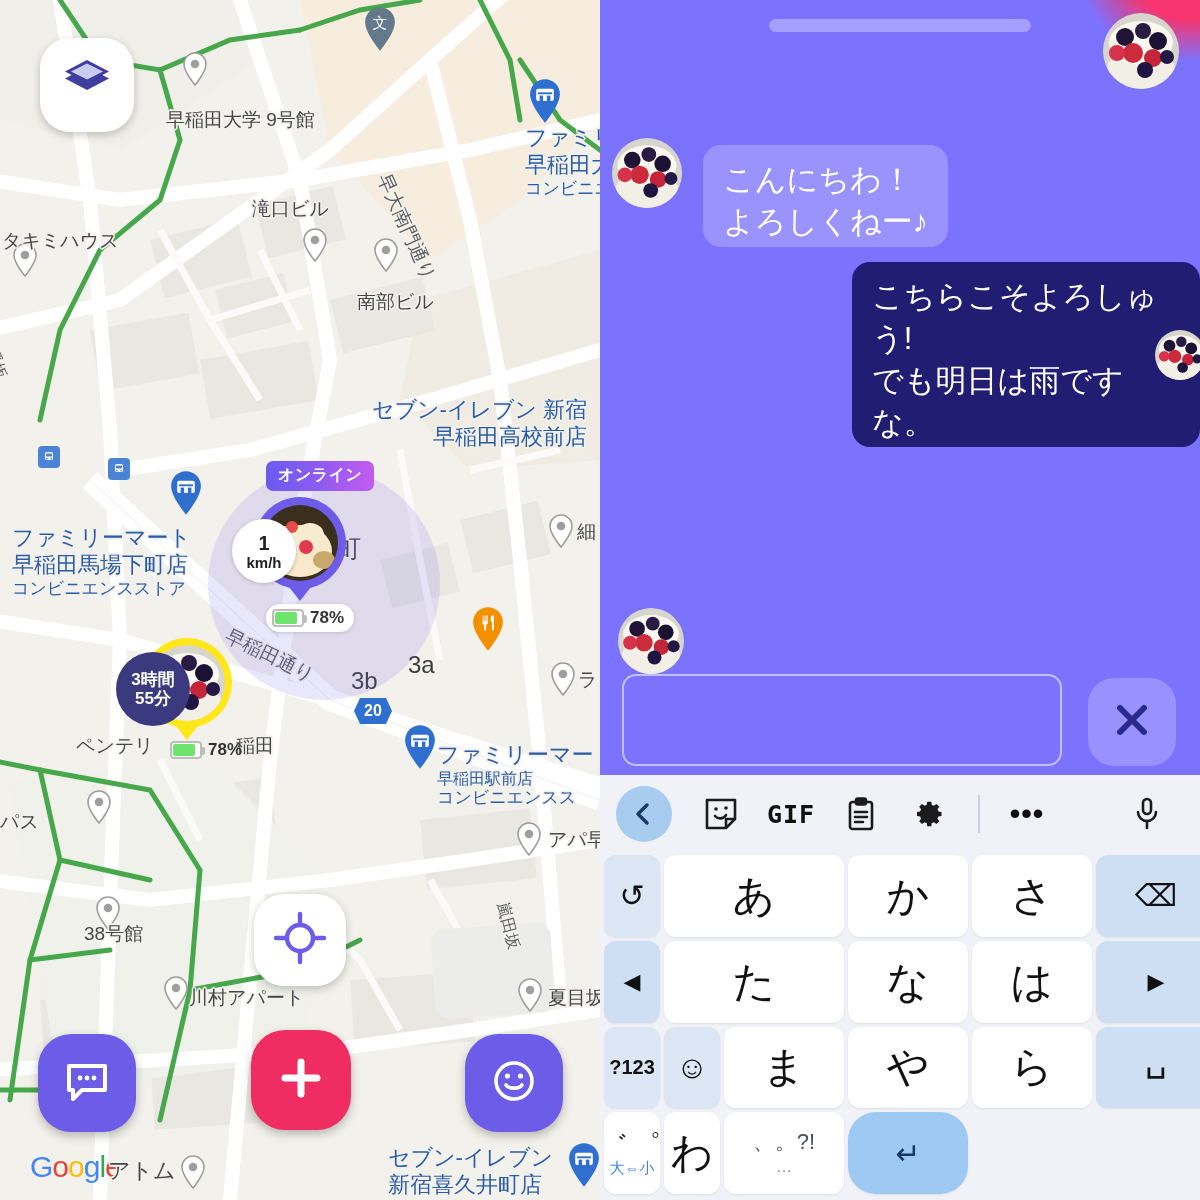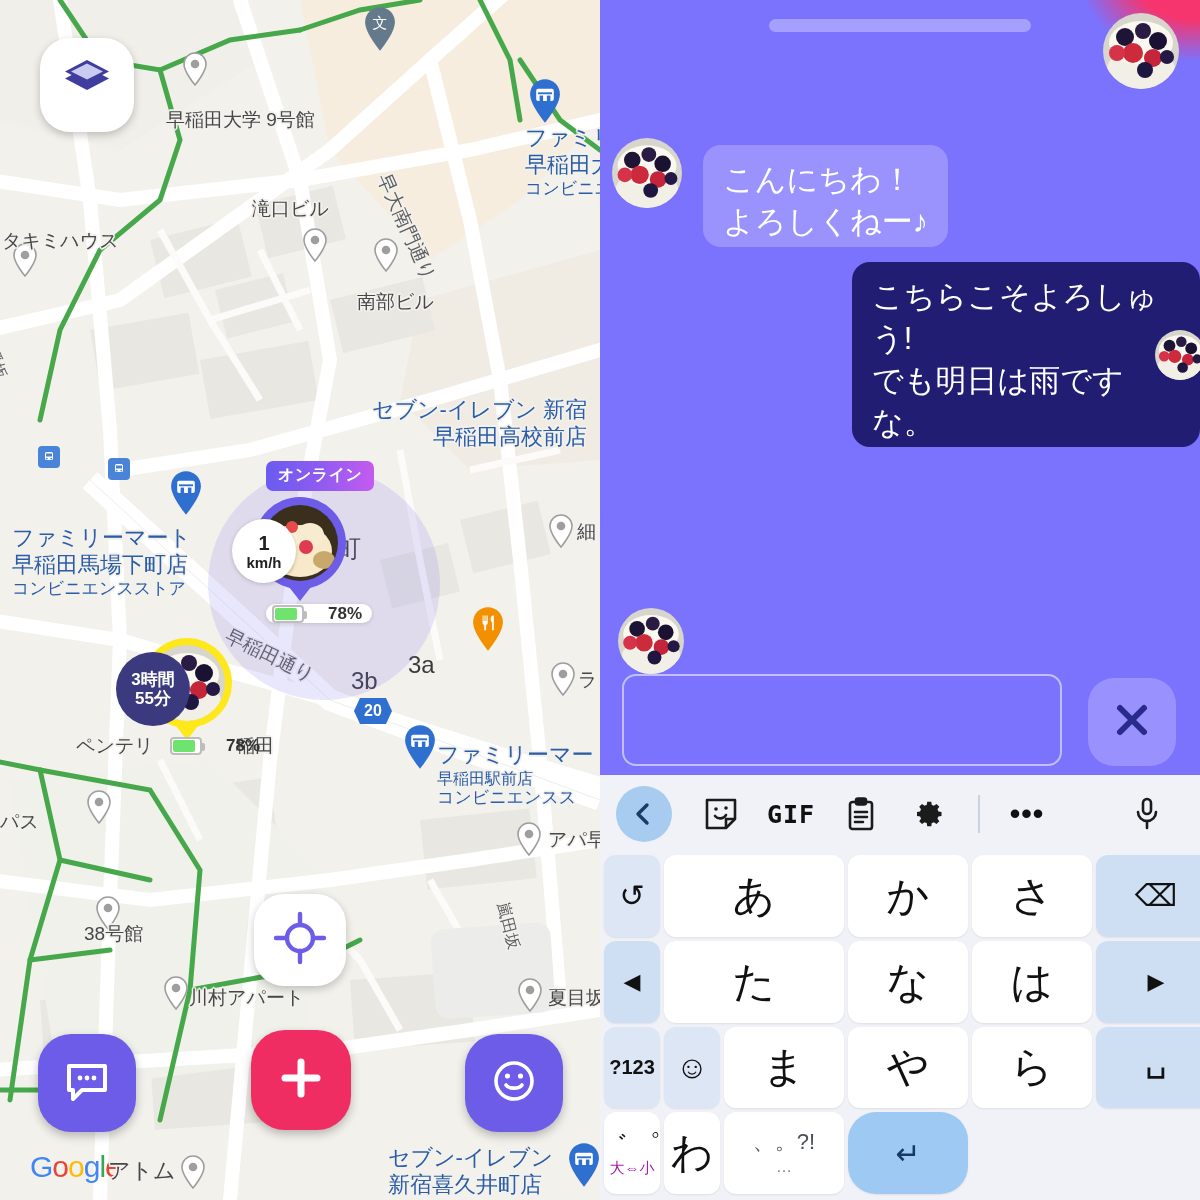--- a/index.html
+++ b/index.html
@@ -99,22 +99,22 @@
   }
   .online-badge {
     position:absolute;
     padding:4px 12px 5px; border-radius:7px;
     background: linear-gradient(90deg,#6a5bf0 0%, #8f5bf0 50%, #c45bf0 100%);
     color:#fff; font-size:16px; font-weight:700; letter-spacing:.5px;
     white-space:nowrap;
   }
   .batt-pill {
     position:absolute;
-    height:19px; padding:0 10px 0 6px; border-radius:14px;
-    background:#fff; display:flex; align-items:center; gap:24px;
+    height:28px; padding:0 10px 0 6px; border-radius:14px;
+    background:#fff; display:flex; align-items:center; gap:6px;
     font-size:17px; font-weight:700; color:#333;
     box-shadow:0 1px 4px rgba(0,0,0,.15);
   }
   .batt-pill.bare { background:transparent; box-shadow:none; }
   .batt-ico {
     width:32px;height:18px;border:2px solid #bdbdbd;border-radius:4px;position:relative;
     background:#fff;
   }
   .batt-ico::after{content:"";position:absolute;right:-5px;top:4px;width:3px;height:8px;background:#bdbdbd;border-radius:0 2px 2px 0;}
   .batt-fill{position:absolute;left:1px;top:1px;bottom:1px;width:78%;background:#6ee36e;border-radius:2px;}
@@ -791,21 +791,21 @@
       <div class="key">
           <span>ら</span>
         </div>
       <div class="key fn2">
           <span style="font-size:34px;position:relative;top:-8px">␣</span>
         </div>
 
       <div class="key">
         <span class="stack">
           <span style="font-size:28px;letter-spacing:4px">゛゜</span>
-          <span style="font-size:15px;color:#a21caf;">大⇔小</span>
+          <span style="font-size:15px;color:#3b82f6;">大⇔小</span>
         </span>
       </div>
       <div class="key">
           <span>わ</span>
         </div>
       <div class="key">
         <span class="stack">
           <span style="font-size:22px;color:#4a4f58">、。?!</span>
           <span style="font-size:16px;color:#7d828d;margin-top:6px">…</span>
         </span>

